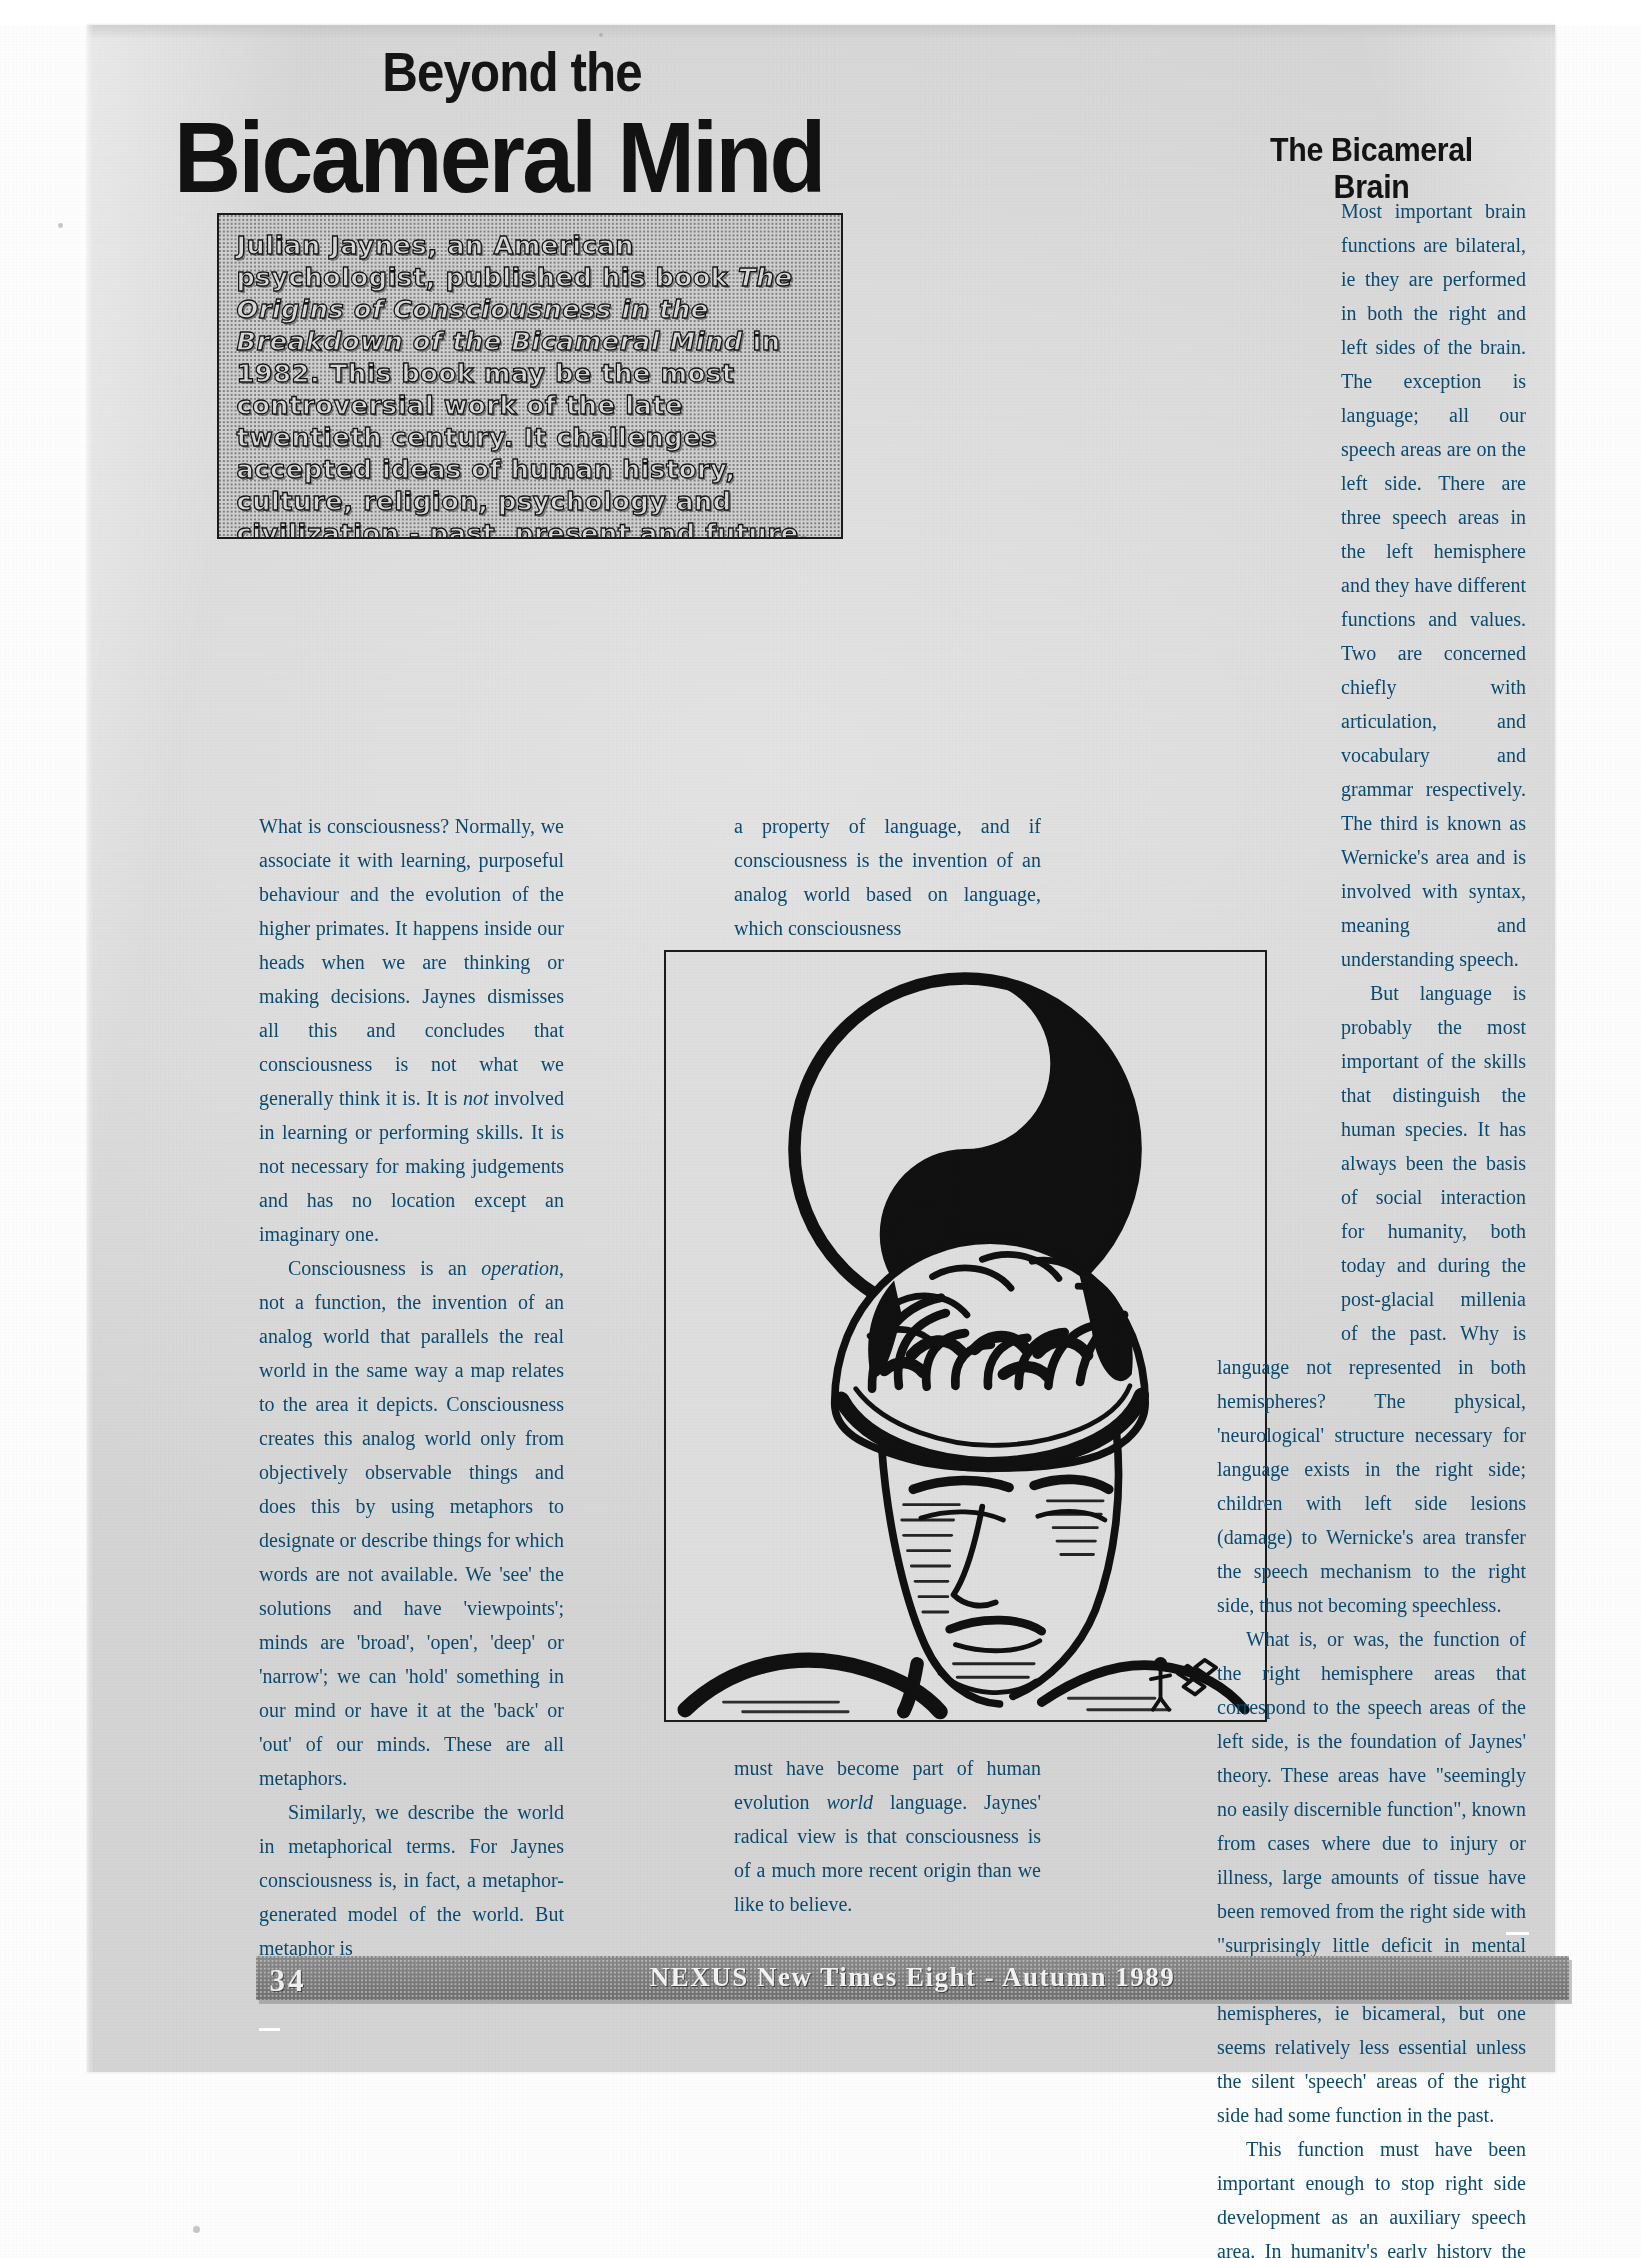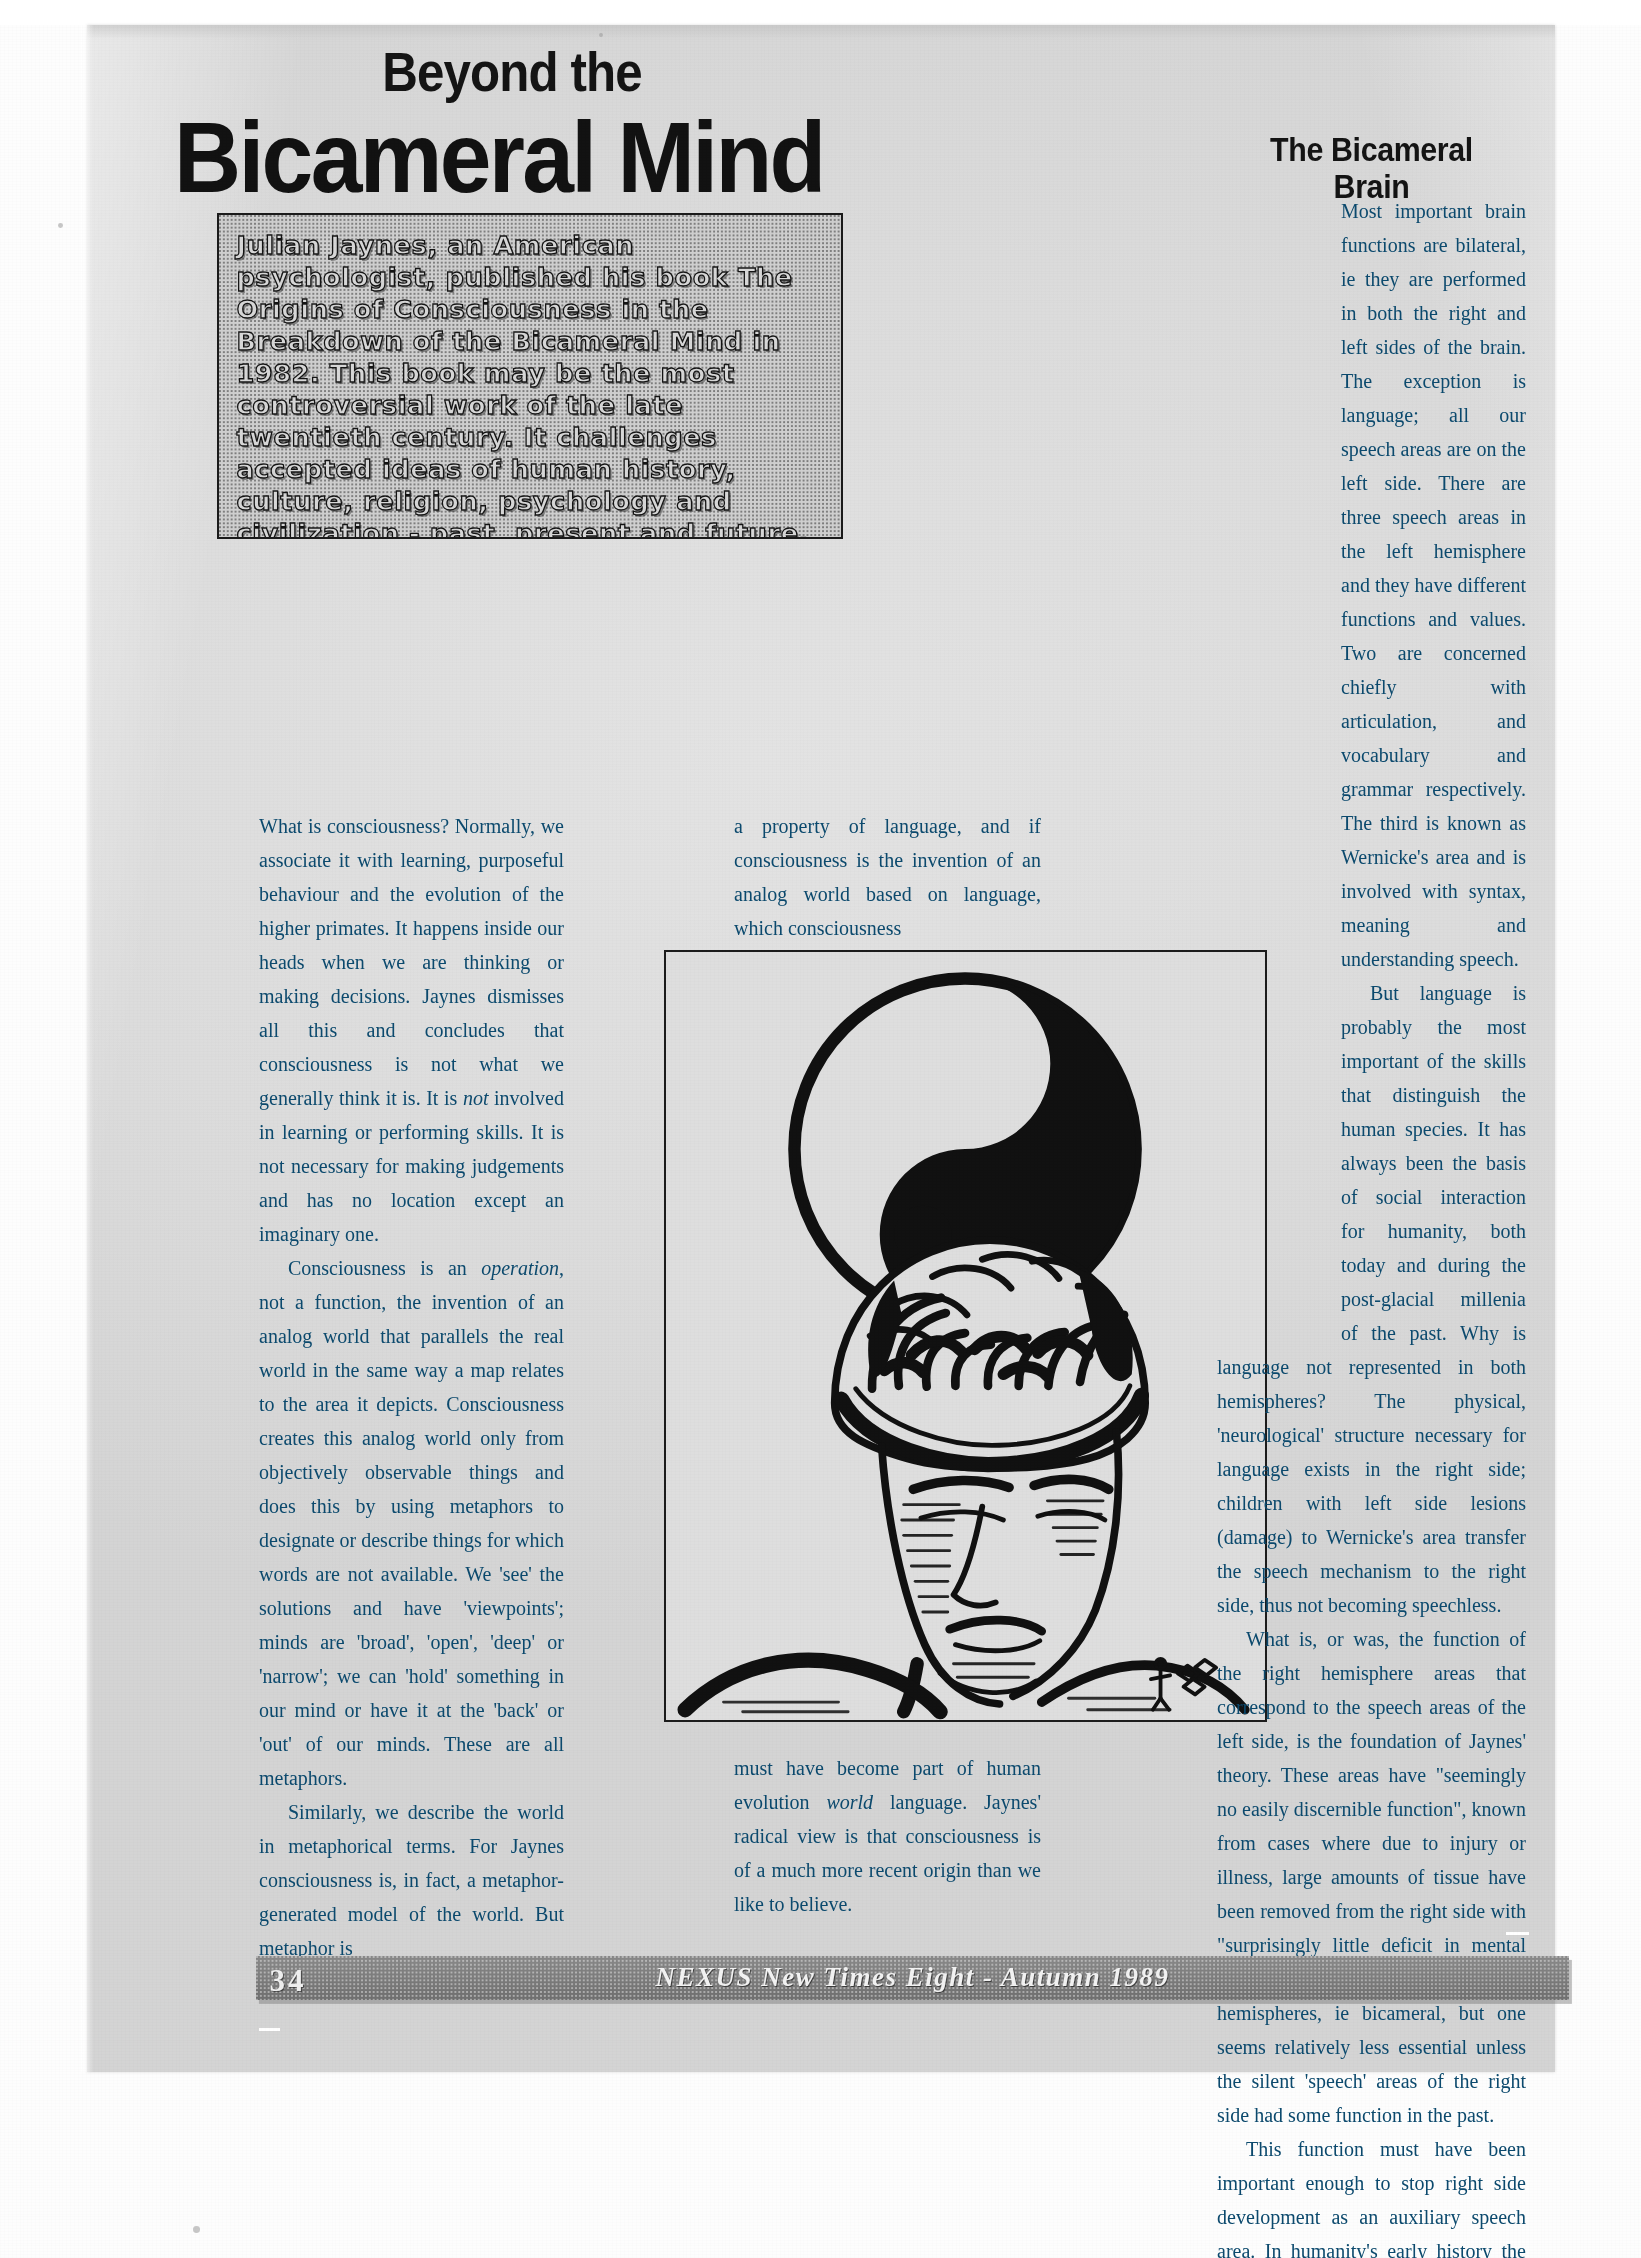--- a/index.html
+++ b/index.html
@@ -123,20 +123,21 @@
     font-family: "DejaVu Sans", "Liberation Sans", sans-serif;
     font-weight: bold;
     font-size: 25.6px;
     line-height: 32px;
     letter-spacing: 0.6px;
     color: #d7d7d7;
     -webkit-text-stroke: 1.3px #141414;
     text-shadow: 1.9px 1.9px 0 rgba(40,40,40,0.45);
   }
   .standfirst .bk {
+    font-style: italic;
   }
 
   
   .col {
     position: absolute;
     font-size: 20px;
     line-height: 34px;
     color: #0c4a6e;
     text-align: justify;
     text-justify: inter-word;
@@ -234,21 +235,20 @@
     position: absolute;
     left: 0; right: 0;
     top: 5.8px;
     text-align: center;
     font-family: "Liberation Serif", "DejaVu Serif", serif;
     font-weight: bold;
     font-size: 27px;
     letter-spacing: 1.5px;
     color: #f2f2f2;
     text-shadow: 1px 1px 0 rgba(0,0,0,.5);
-    font-style: italic;
   }
   .footer-dash {
     position: absolute;
     left: 1419px;
     top: 1907px;
     width: 23px;
     height: 2.9px;
     background: #ffffff;
   }
   .footer-dash-2 {

